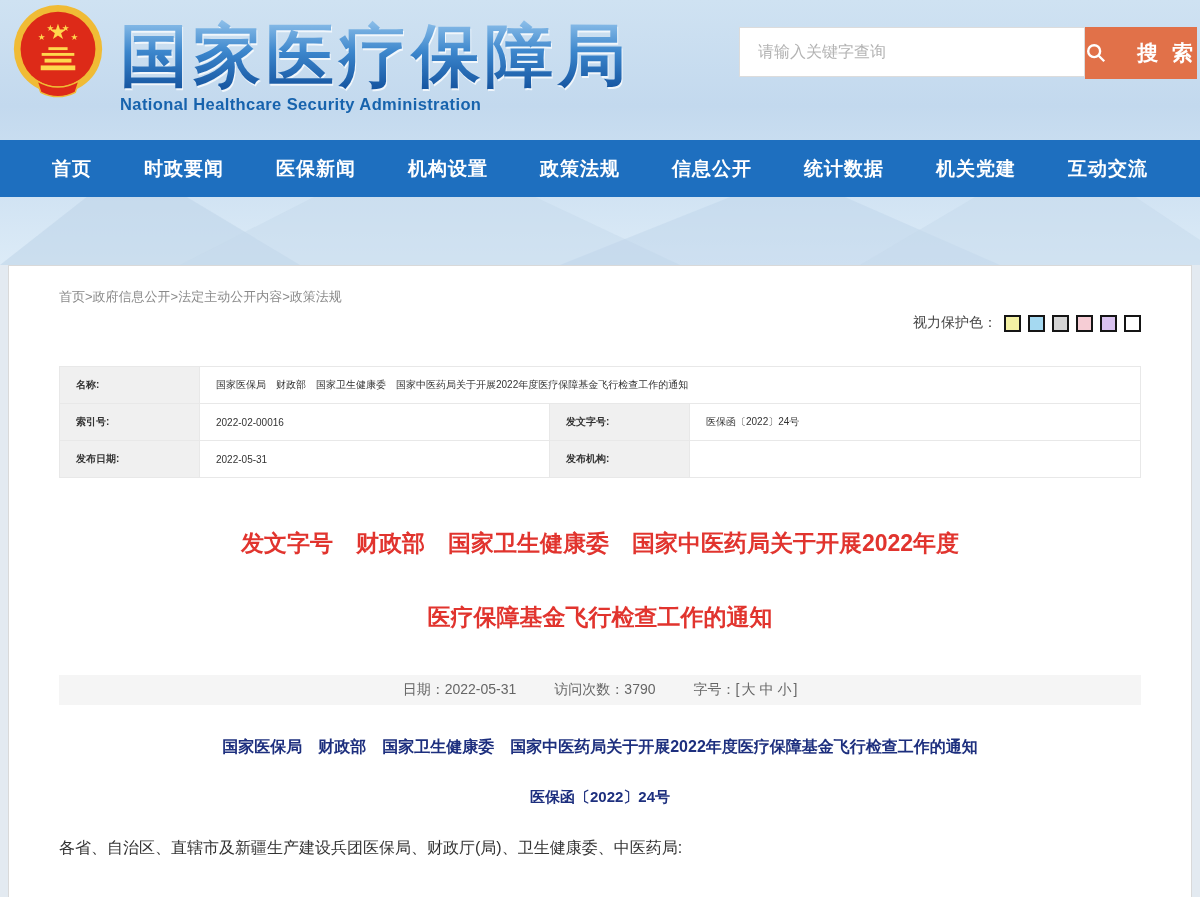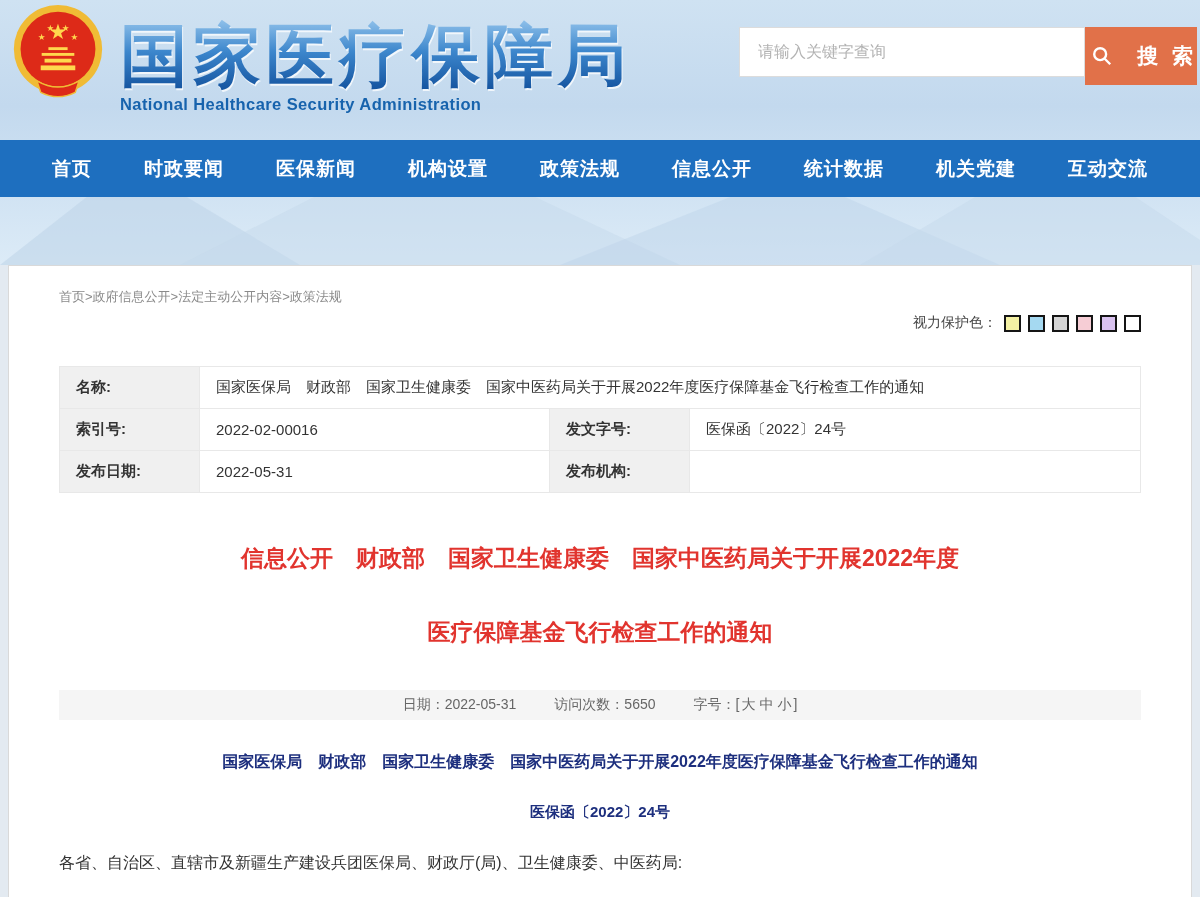--- a/index.html
+++ b/index.html
@@ -18,42 +18,42 @@
                 background:linear-gradient(180deg,#8ec0ea 0%,#3c86cc 45%,#13529e 100%);
                 -webkit-background-clip:text; background-clip:text; color:transparent;
                 filter:drop-shadow(1px 2px 0 rgba(255,255,255,.75)); }
   .site-subtitle { font-size:16.5px; font-weight:bold; color:#1763ad; margin-top:4px; letter-spacing:.4px; }
 
   .search { position:absolute; top:27px; right:3px; display:flex; }
   .search input { width:346px; height:50px; border:1px solid #dcdcdc; background:#fff;
                   font-size:16px; padding:0 18px; color:#333; outline:none;
                   font-family:inherit; }
   .search input::placeholder { color:#b3b3b3; }
-  .search button { width:112px; height:58px; border:none; background:#e17149; color:#fff;
+  .search button { width:112px; height:52px; border:none; background:#e17149; color:#fff;
                    font-size:21px; font-weight:bold; letter-spacing:4px; display:flex;
-                   align-items:center; justify-content:flex-end; gap:24px; cursor:pointer;
+                   align-items:center; justify-content:space-between; gap:24px; cursor:pointer;
                    font-family:inherit; }
 
   
   .nav { position:absolute; top:140px; left:0; width:100%; height:57px; background:#1e6fbf;
          display:flex; align-items:center; justify-content:space-between; padding:0 52px; }
   .nav a { color:#fff; font-size:19px; font-weight:bold; text-decoration:none; letter-spacing:1px; }
 
   
   .card { margin:0 8px; background:#fff; border:1px solid #d9d9d9; min-height:632px;
           padding:0 50px 60px; }
 
   .breadcrumb { padding-top:22px; font-size:13px; color:#8a8a8a; }
   .breadcrumb span { cursor:pointer; }
 
   .eye-row { margin-top:8px; text-align:right; font-size:14px; color:#444; }
   .swatch { display:inline-block; width:17px; height:17px; border:2px solid #151515;
             margin-left:7px; vertical-align:middle; cursor:pointer; }
 
-  table.doc-info { width:100%; margin-top:34px; border-collapse:collapse; font-size:15px; color:#333; }
+  table.doc-info { width:100%; margin-top:34px; border-collapse:collapse; font-size:10px; color:#333; }
   table.doc-info td { border:1px solid #e8e8e8; padding:11px 16px; }
   td.lbl { background:#f0f0f0; font-weight:bold; width:140px; }
   td.val-narrow { width:350px; }
 
   .red-title { text-align:center; color:#e1342e; font-weight:bold; font-size:23px; }
   .red-title.l1 { margin-top:50px; }
   .red-title.l2 { margin-top:43px; }
 
   .meta-bar { margin-top:42px; background:#f5f5f5; height:30px; display:flex;
               justify-content:center; align-items:center; gap:38px; font-size:14px; color:#666; }
@@ -149,26 +149,26 @@
       </tr>
       <tr>
         <td class="lbl">发布日期:</td>
         <td class="val-narrow">2022-05-31</td>
         <td class="lbl">发布机构:</td>
         <td></td>
       </tr>
     </tbody>
       </table>
 
-    <div class="red-title l1">信息公开　财政部　国家卫生健康委　国家中医药局关于开展2022年度</div>
+    <div class="red-title l1">发文字号　财政部　国家卫生健康委　国家中医药局关于开展2022年度</div>
     <div class="red-title l2">医疗保障基金飞行检查工作的通知</div>
 
     <div class="meta-bar">
       <span><span>日期：</span><span>2022-05-31</span></span>
-      <span><span>访问次数：</span><span>5650</span></span>
+      <span><span>访问次数：</span><span>3790</span></span>
       <span><span>字号：</span><span>[</span><span class="sz">大</span><span class="sz">中</span><span class="sz">小</span><span>]</span></span>
     </div>
 
     <div class="blue-title">国家医保局　财政部　国家卫生健康委　国家中医药局关于开展2022年度医疗保障基金飞行检查工作的通知</div>
     <div class="doc-num">医保函〔2022〕24号</div>
     <div class="body-text">各省、自治区、直辖市及新疆生产建设兵团医保局、财政厅(局)、卫生健康委、中医药局:</div>
 
   </div>
 </div>
 

